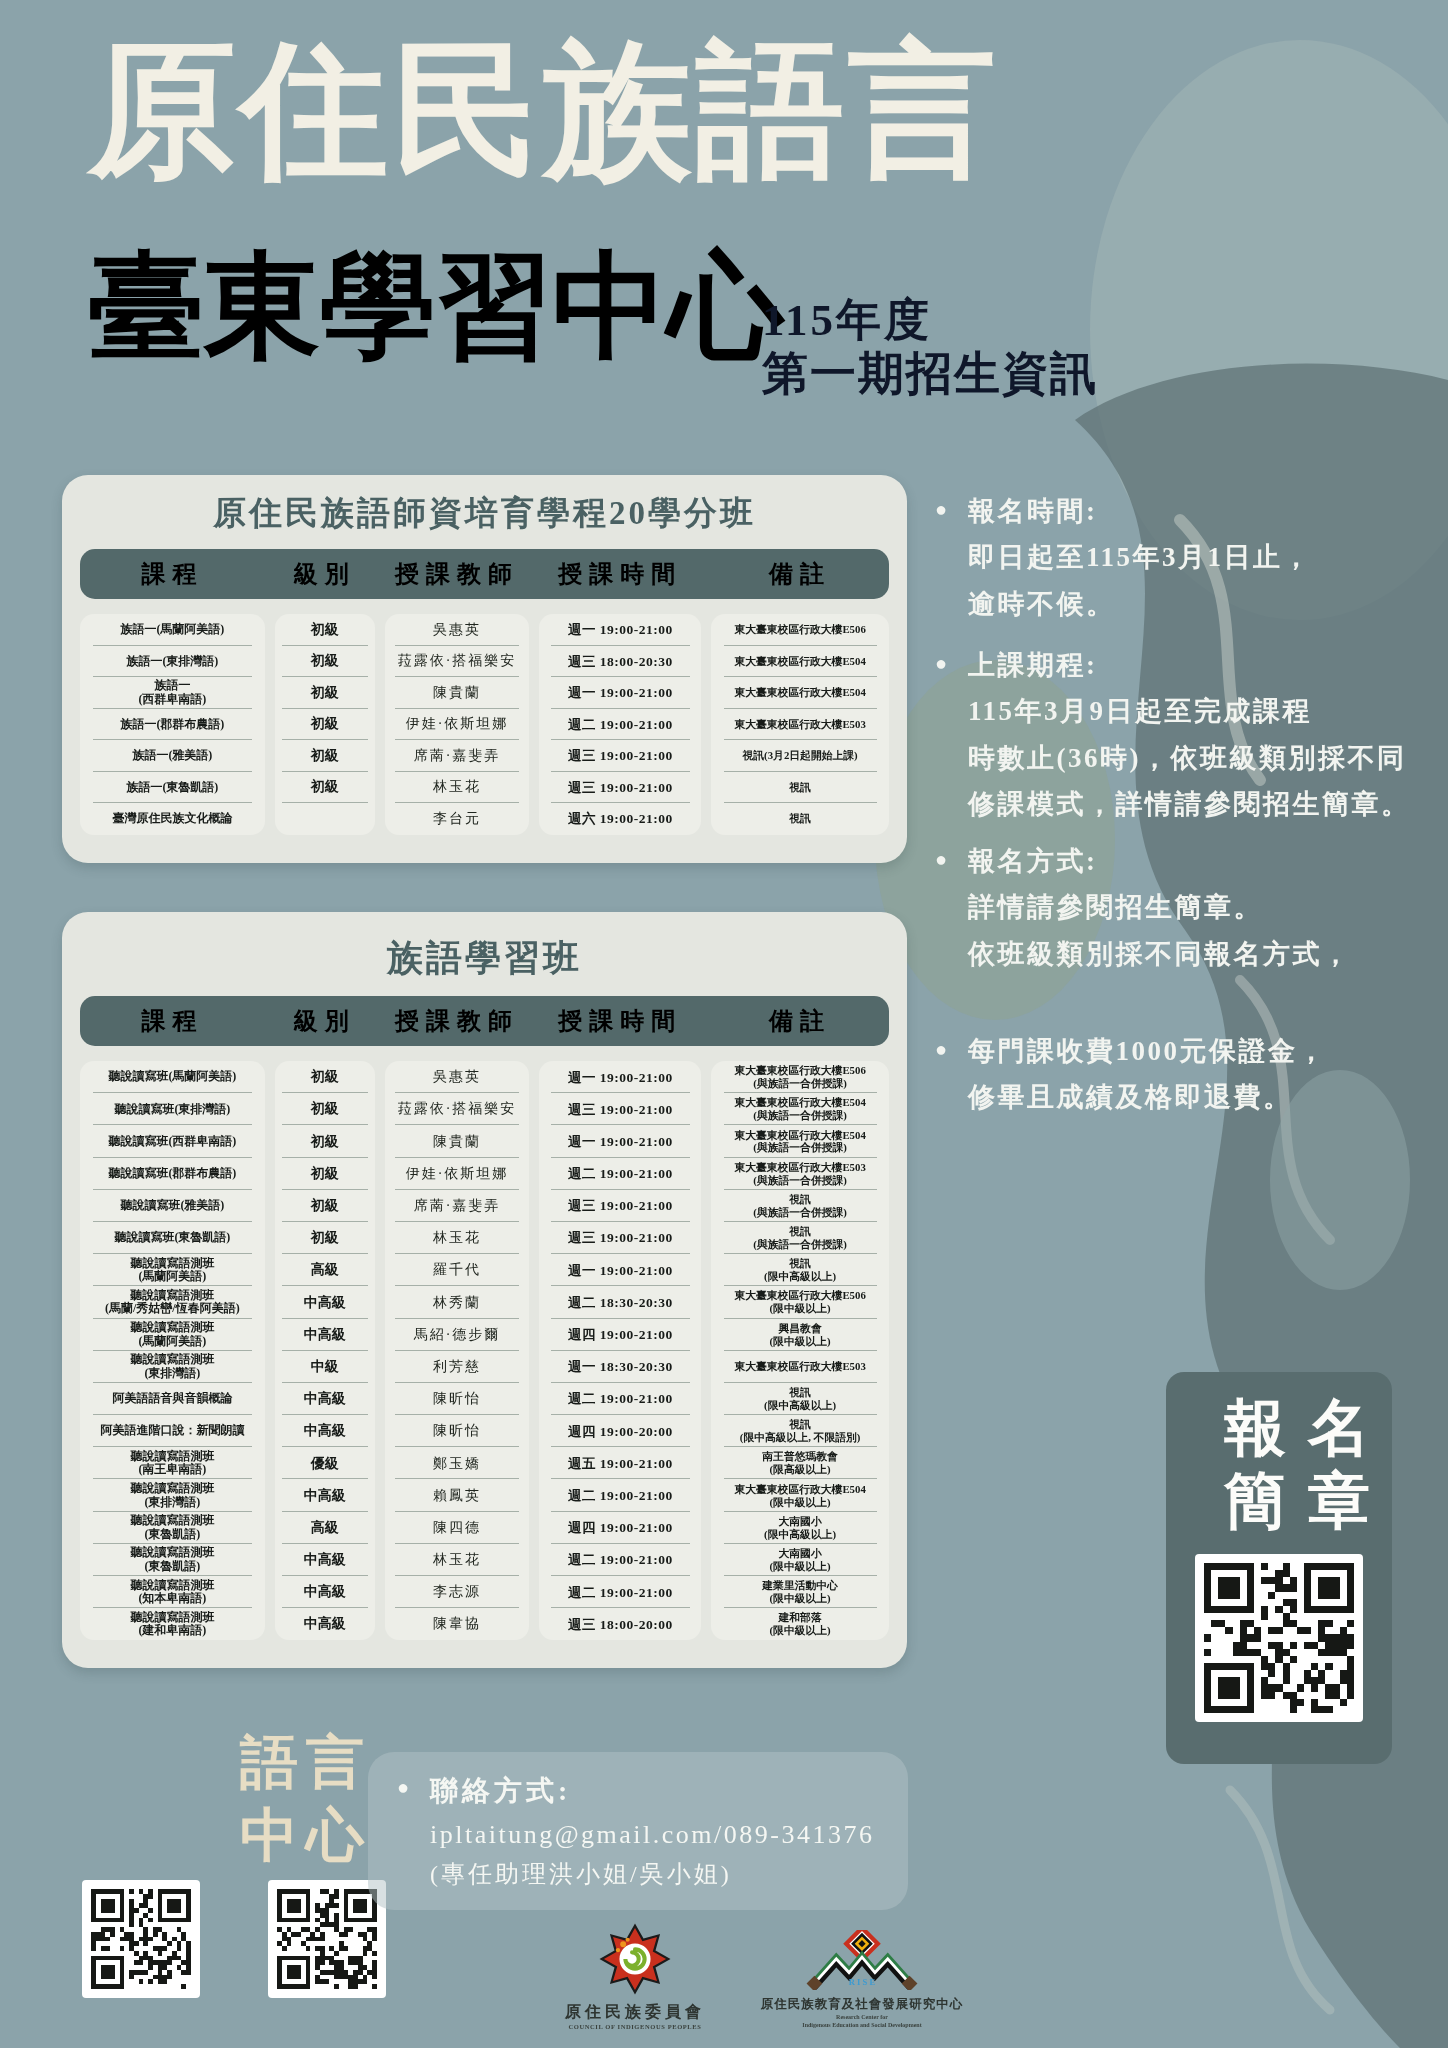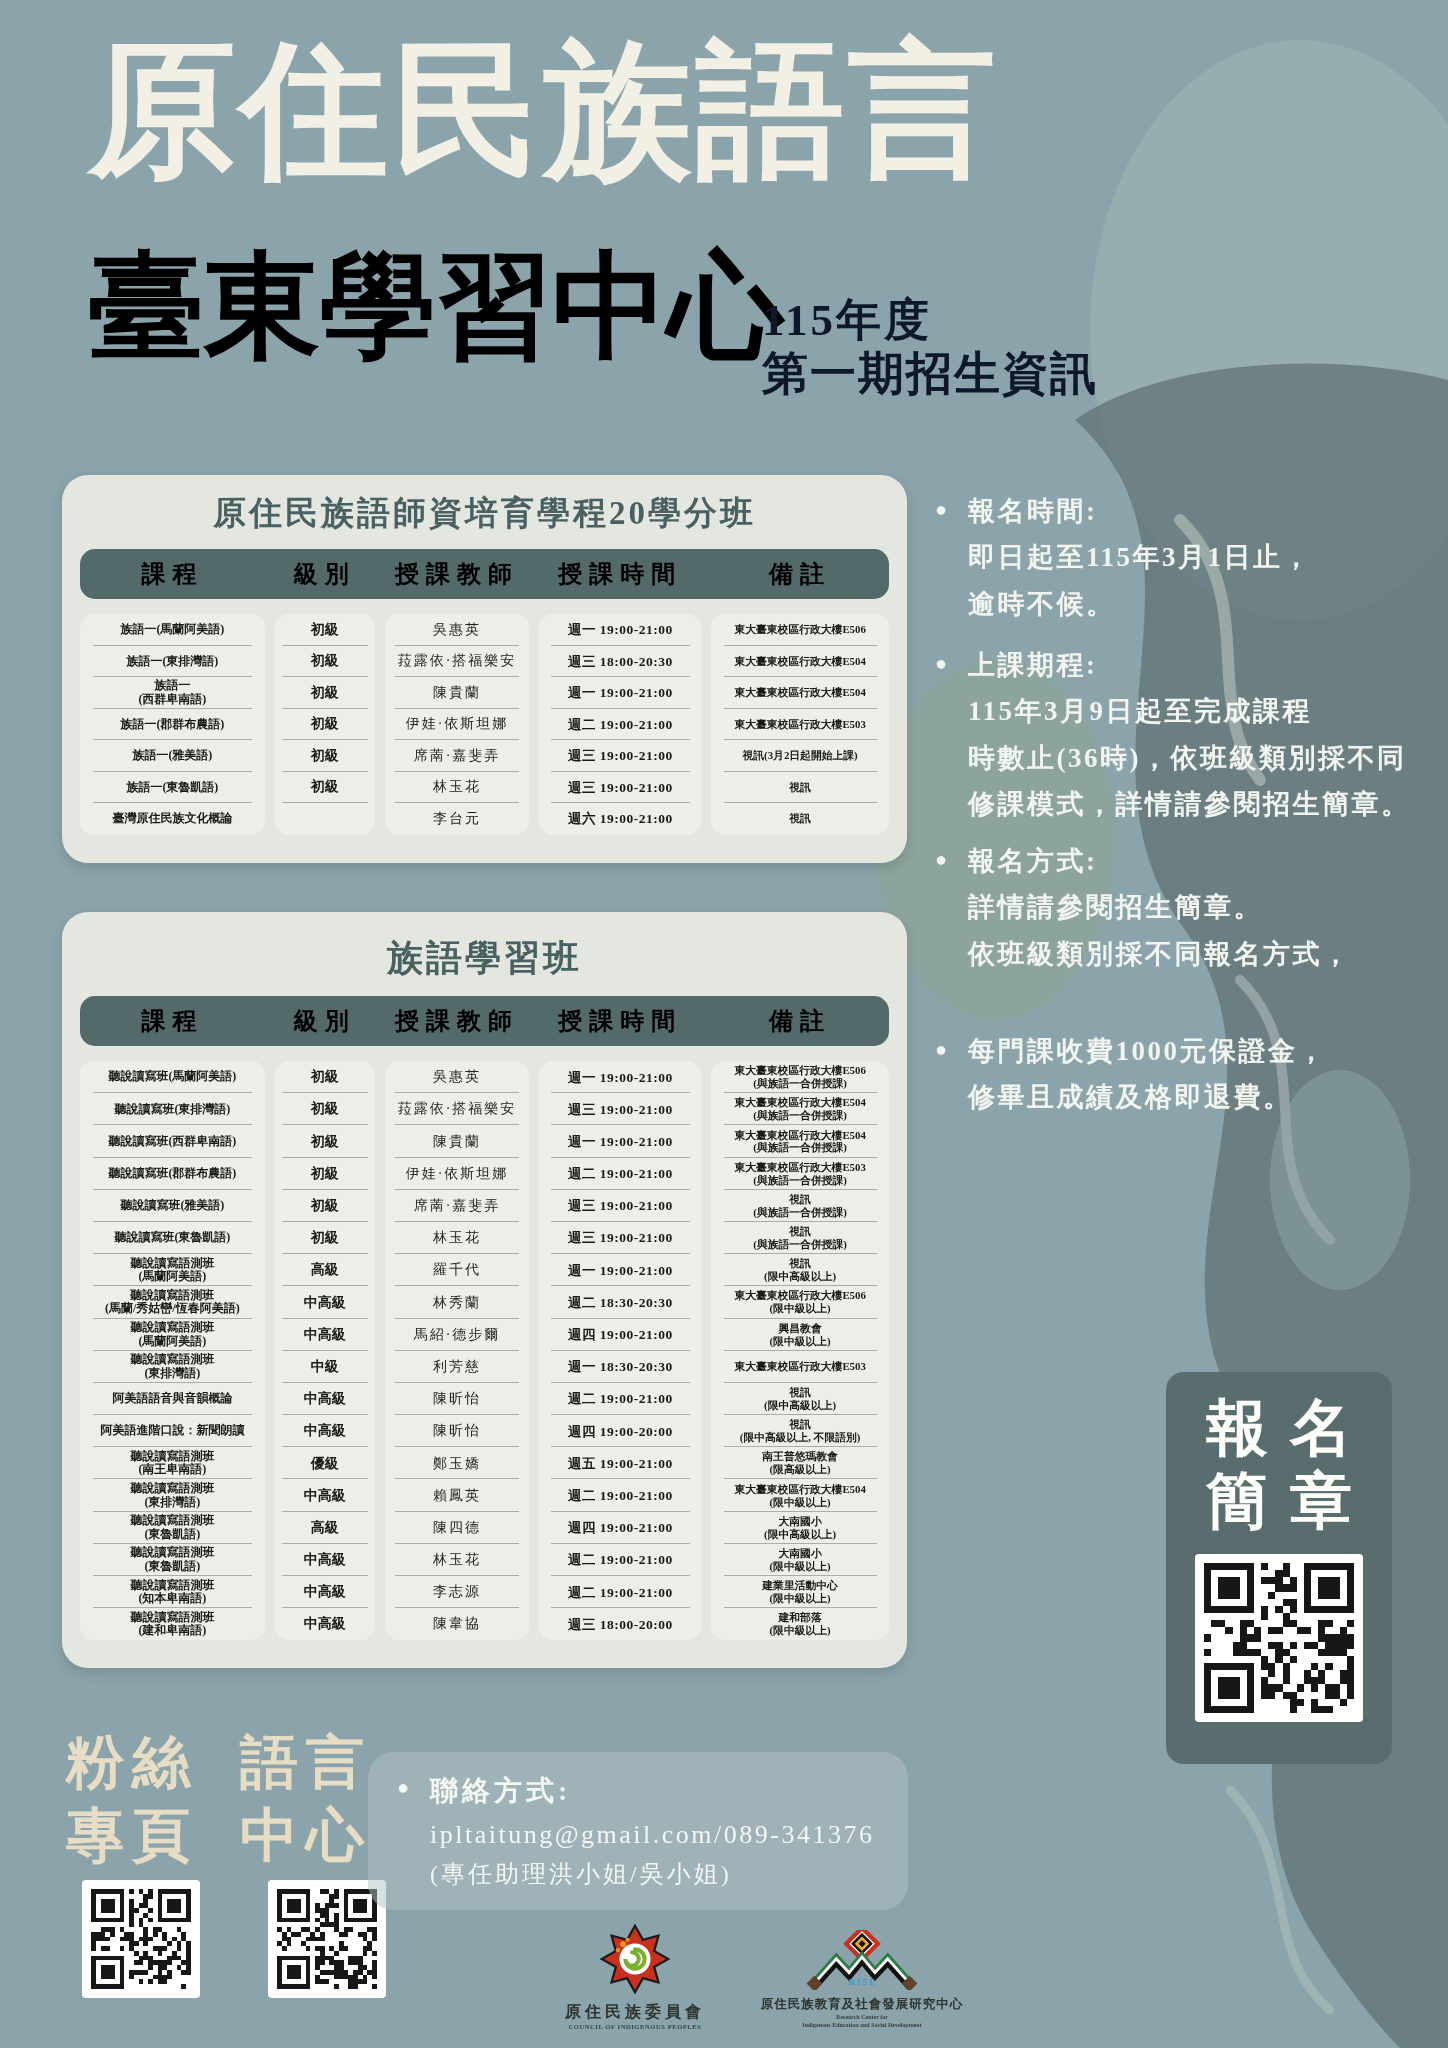--- a/index.html
+++ b/index.html
@@ -41,21 +41,21 @@
   
   .bullet{position:absolute;left:934px;width:505px;color:#F2F4F0;font-size:27px;font-weight:600;
     letter-spacing:2.5px;line-height:1.72;padding-left:34px;box-sizing:border-box;}
   .dotline{position:relative;}
   .dotline::before{content:"●";position:absolute;left:-33px;top:4px;font-size:20px;}
   .b1{top:488px;} .b2{top:642px;} .b3{top:838px;} .b4{top:1028px;}
   
   .signup{position:absolute;left:1166px;top:1372px;width:226px;height:392px;background:#596D6F;
     border-radius:18px;text-align:center;box-sizing:border-box;padding-top:20px;}
   .signup .line{color:#FCFCF9;font-size:62px;font-weight:900;letter-spacing:22px;
-    padding-left:22px;line-height:1.18;white-space:nowrap;}
+    padding-left:22px;line-height:1.18;white-space:nowrap;text-align:right;}
   .qrbox{background:#fff;border-radius:4px;padding:9px;display:inline-block;line-height:0;}
   .signup .qrbox{width:150px;height:150px;margin-top:16px;}
   .qrbox svg{width:100%;height:100%;}
   
   .stackword{position:absolute;color:#E7DDC4;font-size:58px;font-weight:900;letter-spacing:8px;
     line-height:1.26;white-space:nowrap;}
   .fans{left:66px;top:1726px;} .lang{left:240px;top:1726px;}
   .qr-fans{position:absolute;left:82px;top:1880px;width:100px;height:100px;}
   .qr-lang{position:absolute;left:268px;top:1880px;width:100px;height:100px;}
   .contact{position:absolute;left:368px;top:1752px;width:540px;height:158px;border-radius:26px;
@@ -317,24 +317,20 @@
   </div>
 
   <div class="signup">
     <div class="line">報名</div>
     <div class="line">簡章</div>
     <div class="qrbox"><svg viewBox="0 0 21 21" shape-rendering="crispEdges">
           <path d="M0 0h1v1h-1zM1 0h1v1h-1zM2 0h1v1h-1zM3 0h1v1h-1zM4 0h1v1h-1zM5 0h1v1h-1zM6 0h1v1h-1zM0 1h1v1h-1zM6 1h1v1h-1zM0 2h1v1h-1zM2 2h1v1h-1zM3 2h1v1h-1zM4 2h1v1h-1zM6 2h1v1h-1zM0 3h1v1h-1zM2 3h1v1h-1zM3 3h1v1h-1zM4 3h1v1h-1zM6 3h1v1h-1zM0 4h1v1h-1zM2 4h1v1h-1zM3 4h1v1h-1zM4 4h1v1h-1zM6 4h1v1h-1zM0 5h1v1h-1zM6 5h1v1h-1zM0 6h1v1h-1zM1 6h1v1h-1zM2 6h1v1h-1zM3 6h1v1h-1zM4 6h1v1h-1zM5 6h1v1h-1zM6 6h1v1h-1zM14 0h1v1h-1zM15 0h1v1h-1zM16 0h1v1h-1zM17 0h1v1h-1zM18 0h1v1h-1zM19 0h1v1h-1zM20 0h1v1h-1zM14 1h1v1h-1zM20 1h1v1h-1zM14 2h1v1h-1zM16 2h1v1h-1zM17 2h1v1h-1zM18 2h1v1h-1zM20 2h1v1h-1zM14 3h1v1h-1zM16 3h1v1h-1zM17 3h1v1h-1zM18 3h1v1h-1zM20 3h1v1h-1zM14 4h1v1h-1zM16 4h1v1h-1zM17 4h1v1h-1zM18 4h1v1h-1zM20 4h1v1h-1zM14 5h1v1h-1zM20 5h1v1h-1zM14 6h1v1h-1zM15 6h1v1h-1zM16 6h1v1h-1zM17 6h1v1h-1zM18 6h1v1h-1zM19 6h1v1h-1zM20 6h1v1h-1zM0 14h1v1h-1zM1 14h1v1h-1zM2 14h1v1h-1zM3 14h1v1h-1zM4 14h1v1h-1zM5 14h1v1h-1zM6 14h1v1h-1zM0 15h1v1h-1zM6 15h1v1h-1zM0 16h1v1h-1zM2 16h1v1h-1zM3 16h1v1h-1zM4 16h1v1h-1zM6 16h1v1h-1zM0 17h1v1h-1zM2 17h1v1h-1zM3 17h1v1h-1zM4 17h1v1h-1zM6 17h1v1h-1zM0 18h1v1h-1zM2 18h1v1h-1zM3 18h1v1h-1zM4 18h1v1h-1zM6 18h1v1h-1zM0 19h1v1h-1zM6 19h1v1h-1zM0 20h1v1h-1zM1 20h1v1h-1zM2 20h1v1h-1zM3 20h1v1h-1zM4 20h1v1h-1zM5 20h1v1h-1zM6 20h1v1h-1zM8 0h1v1h-1zM11 0h1v1h-1zM10 1h1v1h-1zM11 1h1v1h-1zM8 2h1v1h-1zM9 2h1v1h-1zM10 2h1v1h-1zM12 2h1v1h-1zM10 3h1v1h-1zM11 3h1v1h-1zM12 3h1v1h-1zM9 4h1v1h-1zM11 5h1v1h-1zM12 5h1v1h-1zM8 6h1v1h-1zM10 6h1v1h-1zM12 6h1v1h-1zM8 7h1v1h-1zM11 7h1v1h-1zM1 8h1v1h-1zM2 8h1v1h-1zM5 8h1v1h-1zM6 8h1v1h-1zM11 8h1v1h-1zM12 8h1v1h-1zM16 8h1v1h-1zM17 8h1v1h-1zM20 8h1v1h-1zM3 9h1v1h-1zM5 9h1v1h-1zM7 9h1v1h-1zM9 9h1v1h-1zM10 9h1v1h-1zM13 9h1v1h-1zM14 9h1v1h-1zM16 9h1v1h-1zM19 9h1v1h-1zM0 10h1v1h-1zM5 10h1v1h-1zM6 10h1v1h-1zM7 10h1v1h-1zM16 10h1v1h-1zM17 10h1v1h-1zM18 10h1v1h-1zM19 10h1v1h-1zM20 10h1v1h-1zM4 11h1v1h-1zM5 11h1v1h-1zM9 11h1v1h-1zM10 11h1v1h-1zM12 11h1v1h-1zM14 11h1v1h-1zM15 11h1v1h-1zM17 11h1v1h-1zM18 11h1v1h-1zM19 11h1v1h-1zM20 11h1v1h-1zM0 12h1v1h-1zM4 12h1v1h-1zM5 12h1v1h-1zM6 12h1v1h-1zM7 12h1v1h-1zM10 12h1v1h-1zM11 12h1v1h-1zM16 12h1v1h-1zM17 12h1v1h-1zM18 12h1v1h-1zM19 12h1v1h-1zM8 13h1v1h-1zM10 13h1v1h-1zM12 13h1v1h-1zM20 13h1v1h-1zM8 14h1v1h-1zM9 14h1v1h-1zM11 14h1v1h-1zM15 14h1v1h-1zM17 14h1v1h-1zM20 14h1v1h-1zM9 15h1v1h-1zM11 15h1v1h-1zM14 15h1v1h-1zM16 15h1v1h-1zM19 15h1v1h-1zM20 15h1v1h-1zM8 16h1v1h-1zM11 16h1v1h-1zM14 16h1v1h-1zM15 16h1v1h-1zM16 16h1v1h-1zM19 16h1v1h-1zM20 16h1v1h-1zM8 17h1v1h-1zM9 17h1v1h-1zM10 17h1v1h-1zM13 17h1v1h-1zM15 17h1v1h-1zM17 17h1v1h-1zM18 17h1v1h-1zM20 17h1v1h-1zM8 18h1v1h-1zM9 18h1v1h-1zM11 18h1v1h-1zM12 18h1v1h-1zM17 18h1v1h-1zM18 18h1v1h-1zM20 18h1v1h-1zM12 19h1v1h-1zM13 19h1v1h-1zM15 19h1v1h-1zM19 19h1v1h-1zM12 20h1v1h-1zM15 20h1v1h-1zM16 20h1v1h-1zM17 20h1v1h-1z" fill="#161815"></path>
         </svg></div>
   </div>
 
-  <div class="stackword fans">
-    <div>粉絲</div>
-    <div>專頁</div>
-  </div>
   <div class="stackword lang">
     <div>語言</div>
     <div>中心</div>
   </div>
   <div class="qrbox qr-fans"><svg viewBox="0 0 21 21" shape-rendering="crispEdges">
         <path d="M0 0h1v1h-1zM1 0h1v1h-1zM2 0h1v1h-1zM3 0h1v1h-1zM4 0h1v1h-1zM5 0h1v1h-1zM6 0h1v1h-1zM0 1h1v1h-1zM6 1h1v1h-1zM0 2h1v1h-1zM2 2h1v1h-1zM3 2h1v1h-1zM4 2h1v1h-1zM6 2h1v1h-1zM0 3h1v1h-1zM2 3h1v1h-1zM3 3h1v1h-1zM4 3h1v1h-1zM6 3h1v1h-1zM0 4h1v1h-1zM2 4h1v1h-1zM3 4h1v1h-1zM4 4h1v1h-1zM6 4h1v1h-1zM0 5h1v1h-1zM6 5h1v1h-1zM0 6h1v1h-1zM1 6h1v1h-1zM2 6h1v1h-1zM3 6h1v1h-1zM4 6h1v1h-1zM5 6h1v1h-1zM6 6h1v1h-1zM14 0h1v1h-1zM15 0h1v1h-1zM16 0h1v1h-1zM17 0h1v1h-1zM18 0h1v1h-1zM19 0h1v1h-1zM20 0h1v1h-1zM14 1h1v1h-1zM20 1h1v1h-1zM14 2h1v1h-1zM16 2h1v1h-1zM17 2h1v1h-1zM18 2h1v1h-1zM20 2h1v1h-1zM14 3h1v1h-1zM16 3h1v1h-1zM17 3h1v1h-1zM18 3h1v1h-1zM20 3h1v1h-1zM14 4h1v1h-1zM16 4h1v1h-1zM17 4h1v1h-1zM18 4h1v1h-1zM20 4h1v1h-1zM14 5h1v1h-1zM20 5h1v1h-1zM14 6h1v1h-1zM15 6h1v1h-1zM16 6h1v1h-1zM17 6h1v1h-1zM18 6h1v1h-1zM19 6h1v1h-1zM20 6h1v1h-1zM0 14h1v1h-1zM1 14h1v1h-1zM2 14h1v1h-1zM3 14h1v1h-1zM4 14h1v1h-1zM5 14h1v1h-1zM6 14h1v1h-1zM0 15h1v1h-1zM6 15h1v1h-1zM0 16h1v1h-1zM2 16h1v1h-1zM3 16h1v1h-1zM4 16h1v1h-1zM6 16h1v1h-1zM0 17h1v1h-1zM2 17h1v1h-1zM3 17h1v1h-1zM4 17h1v1h-1zM6 17h1v1h-1zM0 18h1v1h-1zM2 18h1v1h-1zM3 18h1v1h-1zM4 18h1v1h-1zM6 18h1v1h-1zM0 19h1v1h-1zM6 19h1v1h-1zM0 20h1v1h-1zM1 20h1v1h-1zM2 20h1v1h-1zM3 20h1v1h-1zM4 20h1v1h-1zM5 20h1v1h-1zM6 20h1v1h-1zM8 0h1v1h-1zM10 0h1v1h-1zM12 0h1v1h-1zM11 1h1v1h-1zM12 1h1v1h-1zM8 2h1v1h-1zM11 2h1v1h-1zM8 3h1v1h-1zM10 3h1v1h-1zM11 3h1v1h-1zM8 4h1v1h-1zM9 4h1v1h-1zM12 4h1v1h-1zM8 5h1v1h-1zM11 5h1v1h-1zM8 6h1v1h-1zM10 6h1v1h-1zM12 6h1v1h-1zM8 7h1v1h-1zM10 7h1v1h-1zM2 8h1v1h-1zM3 8h1v1h-1zM4 8h1v1h-1zM6 8h1v1h-1zM11 8h1v1h-1zM13 8h1v1h-1zM14 8h1v1h-1zM18 8h1v1h-1zM0 9h1v1h-1zM1 9h1v1h-1zM2 9h1v1h-1zM4 9h1v1h-1zM7 9h1v1h-1zM8 9h1v1h-1zM11 9h1v1h-1zM13 9h1v1h-1zM15 9h1v1h-1zM19 9h1v1h-1zM0 10h1v1h-1zM1 10h1v1h-1zM2 10h1v1h-1zM3 10h1v1h-1zM6 10h1v1h-1zM7 10h1v1h-1zM8 10h1v1h-1zM10 10h1v1h-1zM11 10h1v1h-1zM12 10h1v1h-1zM15 10h1v1h-1zM17 10h1v1h-1zM19 10h1v1h-1zM0 11h1v1h-1zM8 11h1v1h-1zM9 11h1v1h-1zM11 11h1v1h-1zM16 11h1v1h-1zM18 11h1v1h-1zM20 11h1v1h-1zM0 12h1v1h-1zM2 12h1v1h-1zM3 12h1v1h-1zM6 12h1v1h-1zM8 12h1v1h-1zM13 12h1v1h-1zM14 12h1v1h-1zM15 12h1v1h-1zM18 12h1v1h-1zM20 12h1v1h-1zM9 13h1v1h-1zM11 13h1v1h-1zM14 13h1v1h-1zM17 13h1v1h-1zM20 13h1v1h-1zM10 14h1v1h-1zM11 14h1v1h-1zM12 14h1v1h-1zM16 14h1v1h-1zM17 14h1v1h-1zM18 14h1v1h-1zM20 14h1v1h-1zM9 15h1v1h-1zM10 15h1v1h-1zM12 15h1v1h-1zM13 15h1v1h-1zM14 15h1v1h-1zM15 15h1v1h-1zM16 15h1v1h-1zM19 15h1v1h-1zM20 15h1v1h-1zM12 16h1v1h-1zM14 16h1v1h-1zM15 16h1v1h-1zM18 16h1v1h-1zM20 16h1v1h-1zM8 17h1v1h-1zM9 17h1v1h-1zM10 17h1v1h-1zM11 17h1v1h-1zM14 17h1v1h-1zM16 17h1v1h-1zM19 17h1v1h-1zM20 17h1v1h-1zM8 18h1v1h-1zM13 18h1v1h-1zM14 18h1v1h-1zM15 18h1v1h-1zM16 18h1v1h-1zM10 19h1v1h-1zM12 19h1v1h-1zM14 19h1v1h-1zM15 19h1v1h-1zM19 20h1v1h-1z" fill="#161815"></path>
       </svg></div>
   <div class="qrbox qr-lang"><svg viewBox="0 0 21 21" shape-rendering="crispEdges">
         <path d="M0 0h1v1h-1zM1 0h1v1h-1zM2 0h1v1h-1zM3 0h1v1h-1zM4 0h1v1h-1zM5 0h1v1h-1zM6 0h1v1h-1zM0 1h1v1h-1zM6 1h1v1h-1zM0 2h1v1h-1zM2 2h1v1h-1zM3 2h1v1h-1zM4 2h1v1h-1zM6 2h1v1h-1zM0 3h1v1h-1zM2 3h1v1h-1zM3 3h1v1h-1zM4 3h1v1h-1zM6 3h1v1h-1zM0 4h1v1h-1zM2 4h1v1h-1zM3 4h1v1h-1zM4 4h1v1h-1zM6 4h1v1h-1zM0 5h1v1h-1zM6 5h1v1h-1zM0 6h1v1h-1zM1 6h1v1h-1zM2 6h1v1h-1zM3 6h1v1h-1zM4 6h1v1h-1zM5 6h1v1h-1zM6 6h1v1h-1zM14 0h1v1h-1zM15 0h1v1h-1zM16 0h1v1h-1zM17 0h1v1h-1zM18 0h1v1h-1zM19 0h1v1h-1zM20 0h1v1h-1zM14 1h1v1h-1zM20 1h1v1h-1zM14 2h1v1h-1zM16 2h1v1h-1zM17 2h1v1h-1zM18 2h1v1h-1zM20 2h1v1h-1zM14 3h1v1h-1zM16 3h1v1h-1zM17 3h1v1h-1zM18 3h1v1h-1zM20 3h1v1h-1zM14 4h1v1h-1zM16 4h1v1h-1zM17 4h1v1h-1zM18 4h1v1h-1zM20 4h1v1h-1zM14 5h1v1h-1zM20 5h1v1h-1zM14 6h1v1h-1zM15 6h1v1h-1zM16 6h1v1h-1zM17 6h1v1h-1zM18 6h1v1h-1zM19 6h1v1h-1zM20 6h1v1h-1zM0 14h1v1h-1zM1 14h1v1h-1zM2 14h1v1h-1zM3 14h1v1h-1zM4 14h1v1h-1zM5 14h1v1h-1zM6 14h1v1h-1zM0 15h1v1h-1zM6 15h1v1h-1zM0 16h1v1h-1zM2 16h1v1h-1zM3 16h1v1h-1zM4 16h1v1h-1zM6 16h1v1h-1zM0 17h1v1h-1zM2 17h1v1h-1zM3 17h1v1h-1zM4 17h1v1h-1zM6 17h1v1h-1zM0 18h1v1h-1zM2 18h1v1h-1zM3 18h1v1h-1zM4 18h1v1h-1zM6 18h1v1h-1zM0 19h1v1h-1zM6 19h1v1h-1zM0 20h1v1h-1zM1 20h1v1h-1zM2 20h1v1h-1zM3 20h1v1h-1zM4 20h1v1h-1zM5 20h1v1h-1zM6 20h1v1h-1zM9 0h1v1h-1zM10 0h1v1h-1zM12 0h1v1h-1zM11 1h1v1h-1zM12 1h1v1h-1zM11 2h1v1h-1zM8 3h1v1h-1zM10 3h1v1h-1zM11 3h1v1h-1zM12 3h1v1h-1zM8 4h1v1h-1zM9 4h1v1h-1zM10 4h1v1h-1zM9 5h1v1h-1zM10 5h1v1h-1zM12 5h1v1h-1zM8 6h1v1h-1zM10 6h1v1h-1zM12 6h1v1h-1zM9 7h1v1h-1zM10 7h1v1h-1zM11 7h1v1h-1zM12 7h1v1h-1zM0 8h1v1h-1zM2 8h1v1h-1zM5 8h1v1h-1zM6 8h1v1h-1zM8 8h1v1h-1zM12 8h1v1h-1zM14 8h1v1h-1zM15 8h1v1h-1zM19 8h1v1h-1zM20 8h1v1h-1zM1 9h1v1h-1zM3 9h1v1h-1zM4 9h1v1h-1zM7 9h1v1h-1zM9 9h1v1h-1zM13 9h1v1h-1zM14 9h1v1h-1zM17 9h1v1h-1zM18 9h1v1h-1zM20 9h1v1h-1zM1 10h1v1h-1zM2 10h1v1h-1zM6 10h1v1h-1zM7 10h1v1h-1zM8 10h1v1h-1zM9 10h1v1h-1zM18 10h1v1h-1zM20 10h1v1h-1zM0 11h1v1h-1zM2 11h1v1h-1zM5 11h1v1h-1zM13 11h1v1h-1zM19 11h1v1h-1zM1 12h1v1h-1zM6 12h1v1h-1zM8 12h1v1h-1zM9 12h1v1h-1zM11 12h1v1h-1zM13 12h1v1h-1zM14 12h1v1h-1zM18 12h1v1h-1zM19 12h1v1h-1zM9 13h1v1h-1zM12 13h1v1h-1zM18 13h1v1h-1zM20 13h1v1h-1zM8 14h1v1h-1zM9 14h1v1h-1zM10 14h1v1h-1zM11 14h1v1h-1zM15 14h1v1h-1zM16 14h1v1h-1zM17 14h1v1h-1zM8 15h1v1h-1zM9 15h1v1h-1zM11 15h1v1h-1zM12 15h1v1h-1zM13 15h1v1h-1zM15 15h1v1h-1zM16 15h1v1h-1zM17 15h1v1h-1zM20 15h1v1h-1zM8 16h1v1h-1zM12 16h1v1h-1zM13 16h1v1h-1zM17 16h1v1h-1zM18 16h1v1h-1zM20 16h1v1h-1zM9 17h1v1h-1zM10 17h1v1h-1zM11 17h1v1h-1zM12 17h1v1h-1zM13 17h1v1h-1zM14 17h1v1h-1zM16 17h1v1h-1zM17 17h1v1h-1zM19 17h1v1h-1zM20 17h1v1h-1zM8 18h1v1h-1zM12 18h1v1h-1zM13 18h1v1h-1zM14 18h1v1h-1zM15 18h1v1h-1zM16 18h1v1h-1zM18 18h1v1h-1zM20 18h1v1h-1zM8 19h1v1h-1zM9 19h1v1h-1zM10 19h1v1h-1zM15 19h1v1h-1zM16 19h1v1h-1zM17 19h1v1h-1zM18 19h1v1h-1zM12 20h1v1h-1zM15 20h1v1h-1zM16 20h1v1h-1zM20 20h1v1h-1z" fill="#161815"></path>
       </svg></div>

